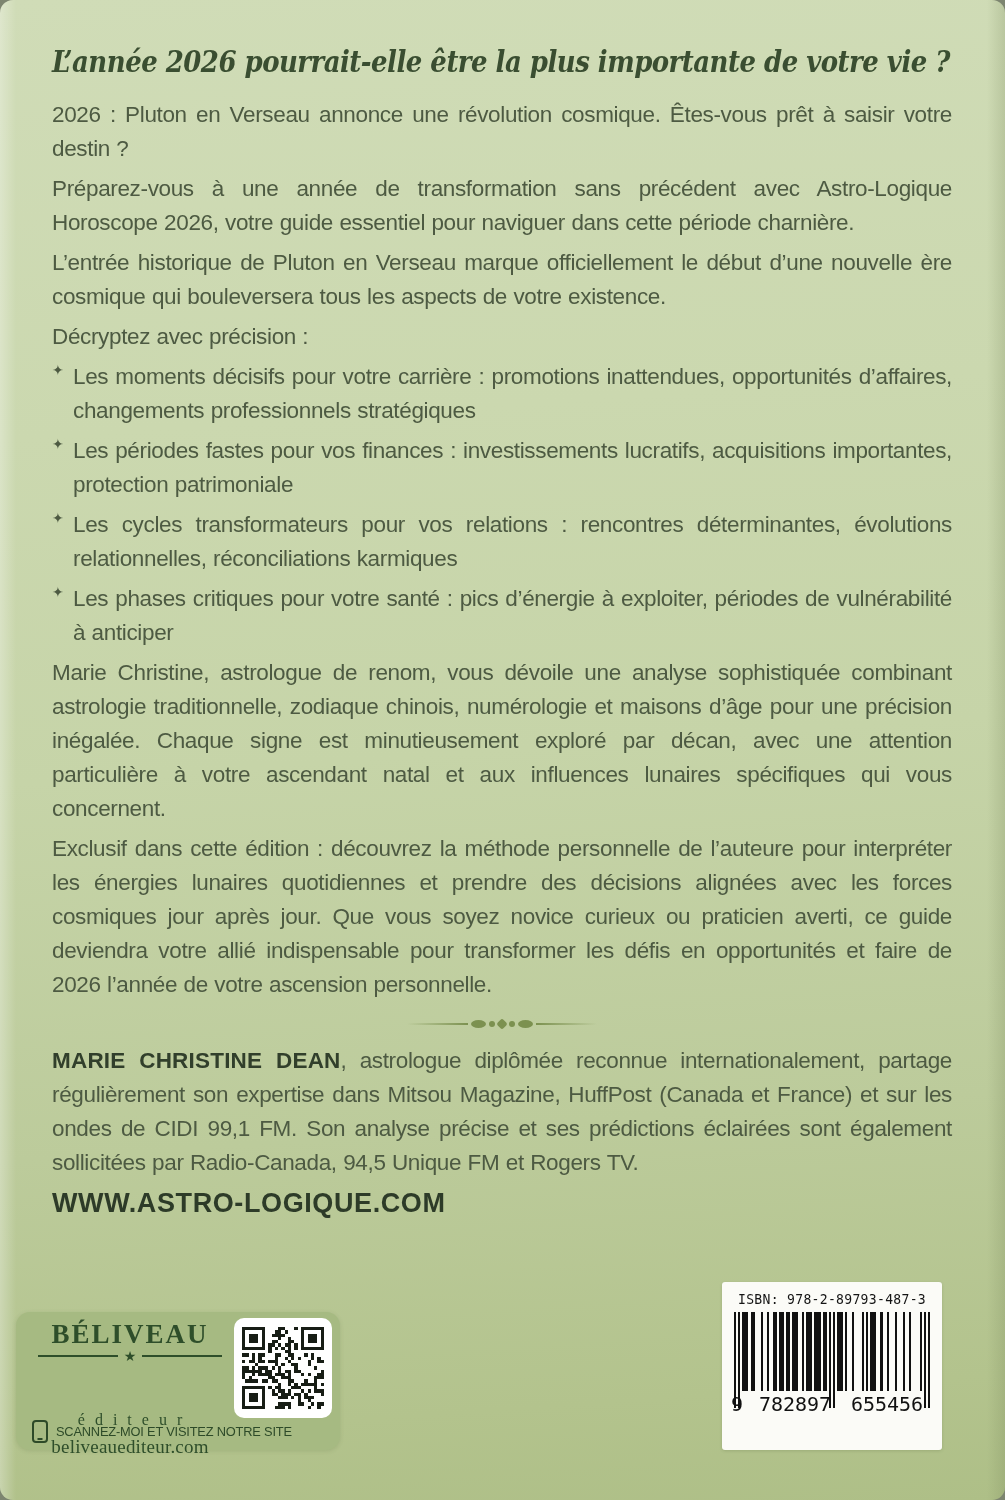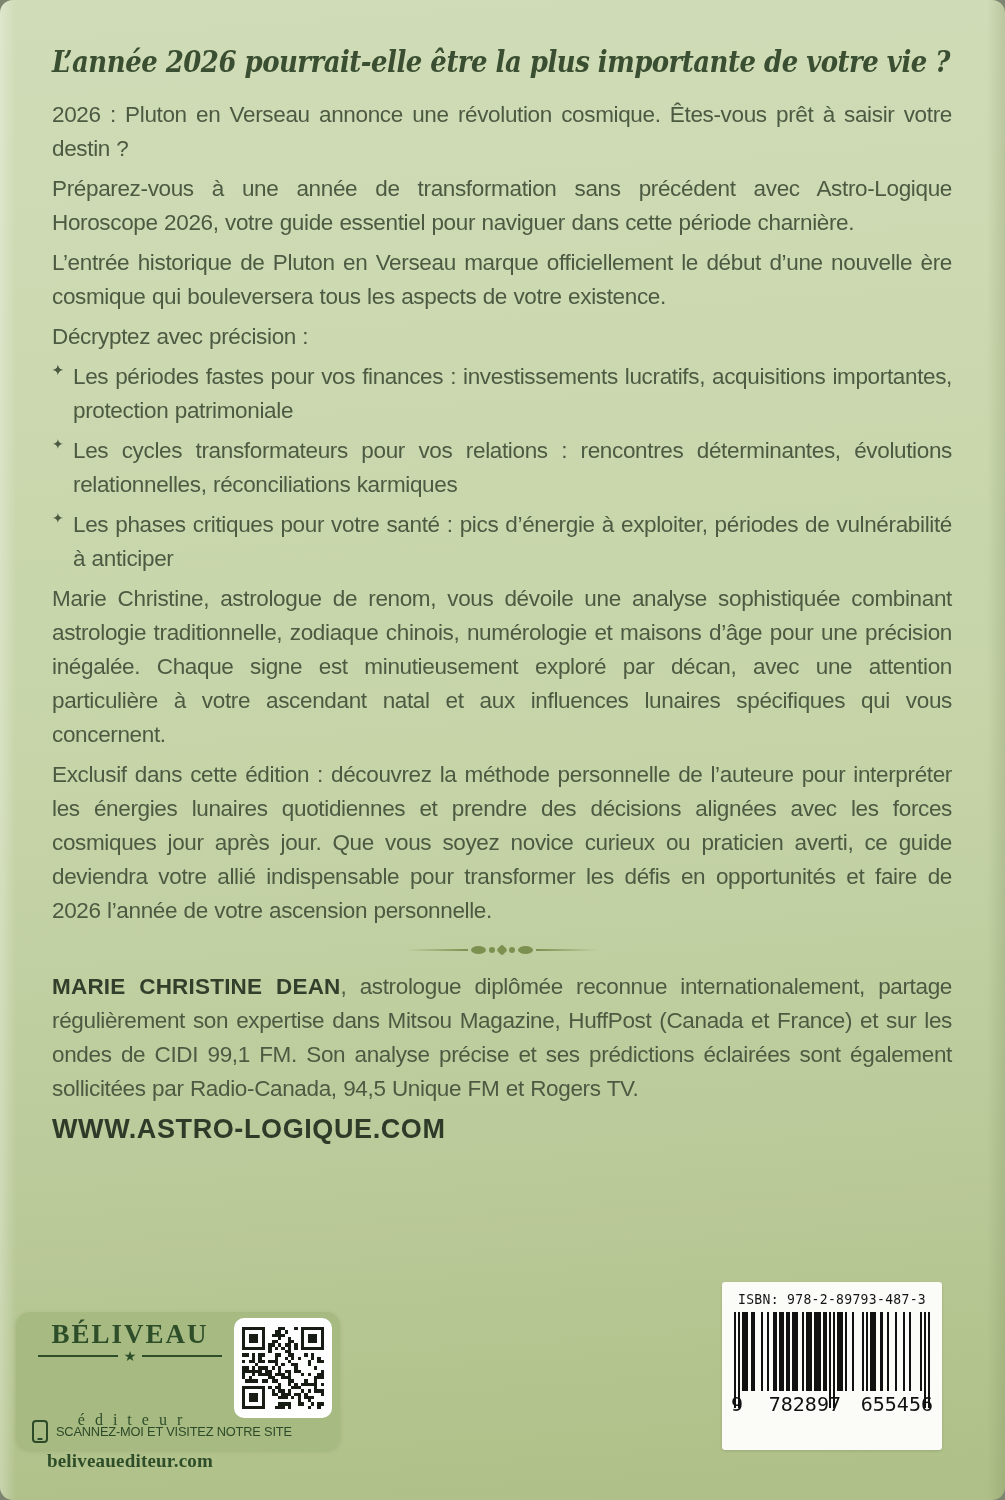--- a/index.html
+++ b/index.html
@@ -82,22 +82,22 @@
     font-size:27px;letter-spacing:2px;line-height:1.05;
   }
   .starline{display:flex;align-items:center;justify-content:center;gap:6px;margin:1px 6px 2px 6px;}
   .starline .sline{height:2px;background:#2e4e2a;flex:1;}
   .starline .star{font-size:14px;line-height:1;color:#2e4e2a;}
   .pub-sub{
     font-family:"Liberation Serif",serif;
     font-size:16px;letter-spacing:10px;padding-left:10px;line-height:1.15;margin-top:48px;
   }
   .pub-site{
-    font-family:"Liberation Serif",serif;font-weight:700;
-    font-size:19px;letter-spacing:0.2px;margin-top:20px;
+    font-family:"Liberation Serif",serif;font-weight:400;
+    font-size:19px;letter-spacing:0.2px;margin-top:6px;
   }
   .scan-row{
     position:absolute;left:16px;bottom:7px;right:10px;
     display:flex;align-items:center;color:#2d4a28;
   }
   .phone{
     width:12px;height:19px;border:2px solid #2d4a28;border-radius:4px;
     display:inline-block;margin-right:8px;flex:0 0 auto;position:relative;
   }
   .phone::after{
@@ -127,36 +127,36 @@
     text-align:center;margin-top:9px;
     transform:scaleX(.97);
   }
   #ean{display:block;margin:5px auto 0 auto;width:196px;height:96px;shape-rendering:crispEdges;fill:#111;}
   .num-row{
     display:flex;margin:-16px 9px 0 9px;position:relative;
     font-family:"DejaVu Sans Mono","Liberation Mono",monospace;
     font-size:20px;color:#111;
   }
   .num-row .n9{width:18px;text-align:left;}
-  .num-row .ngrp{flex:1;text-align:right;}
+  .num-row .ngrp{flex:1;text-align:center;}
 </style>
 </head>
 <body>
 
 <div class="cover">
 
   <div class="text-col">
     <h1 class="title" style="display: inline-block; transform: scaleX(0.866351); transform-origin: left center;">L’année 2026 pourrait-elle être la plus importante de votre vie ?</h1>
 
     <div>
         <div class="para plain"><span>2026 : Pluton en Verseau annonce une révolution cosmique. Êtes-vous prêt à saisir votre destin ?</span></div>
         <div class="para plain"><span>Préparez-vous à une année de transformation sans précédent avec Astro-Logique Horoscope 2026, votre guide essentiel pour naviguer dans cette période charnière.</span></div>
         <div class="para plain"><span>L’entrée historique de Pluton en Verseau marque officiellement le début d’une nouvelle ère cosmique qui bouleversera tous les aspects de votre existence.</span></div>
         <div class="para plain"><span>Décryptez avec précision :</span></div>
-        <div class="para bullet"><span class="marker">✦</span></div>
+        <div class="para bullet"><span class="marker">✦</span><span>Les moments décisifs pour votre carrière : promotions inattendues, opportunités d’affaires, changements professionnels stratégiques</span></div>
         <div class="para bullet"><span class="marker">✦</span><span>Les périodes fastes pour vos finances : investissements lucratifs, acquisitions importantes, protection patrimoniale</span></div>
         <div class="para bullet"><span class="marker">✦</span><span>Les cycles transformateurs pour vos relations : rencontres déterminantes, évolutions relationnelles, réconciliations karmiques</span></div>
         <div class="para bullet"><span class="marker">✦</span><span>Les phases critiques pour votre santé : pics d’énergie à exploiter, périodes de vulnérabilité à anticiper</span></div>
         <div class="para plain"><span>Marie Christine, astrologue de renom, vous dévoile une analyse sophistiquée combinant astrologie traditionnelle, zodiaque chinois, numérologie et maisons d’âge pour une précision inégalée. Chaque signe est minutieusement exploré par décan, avec une attention particulière à votre ascendant natal et aux influences lunaires spécifiques qui vous concernent.</span></div>
         <div class="para plain"><span>Exclusif dans cette édition : découvrez la méthode personnelle de l’auteure pour interpréter les énergies lunaires quotidiennes et prendre des décisions alignées avec les forces cosmiques jour après jour. Que vous soyez novice curieux ou praticien averti, ce guide deviendra votre allié indispensable pour transformer les défis en opportunités et faire de 2026 l’année de votre ascension personnelle.</span></div>
       </div>
 
     <div class="divider">
       <span class="tline l"></span>
       <span class="bead b-lg"></span>

